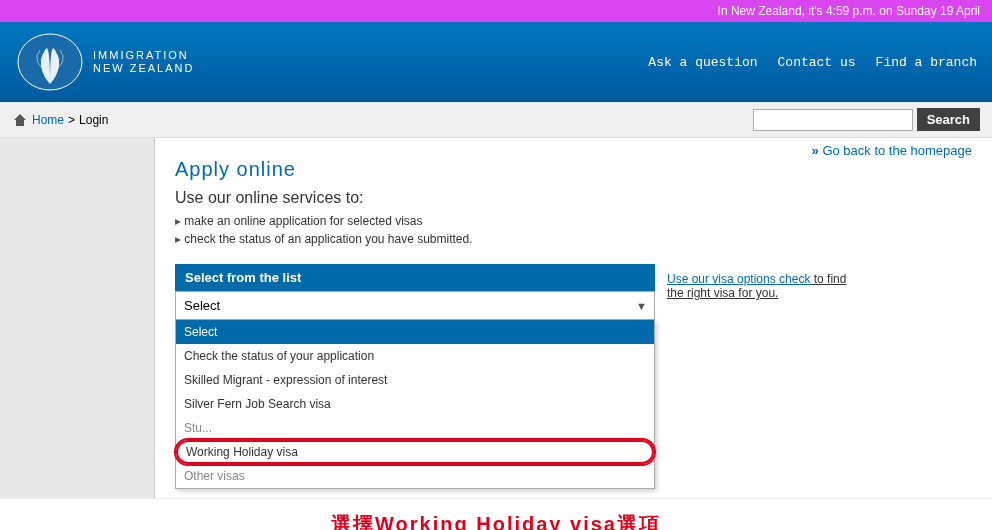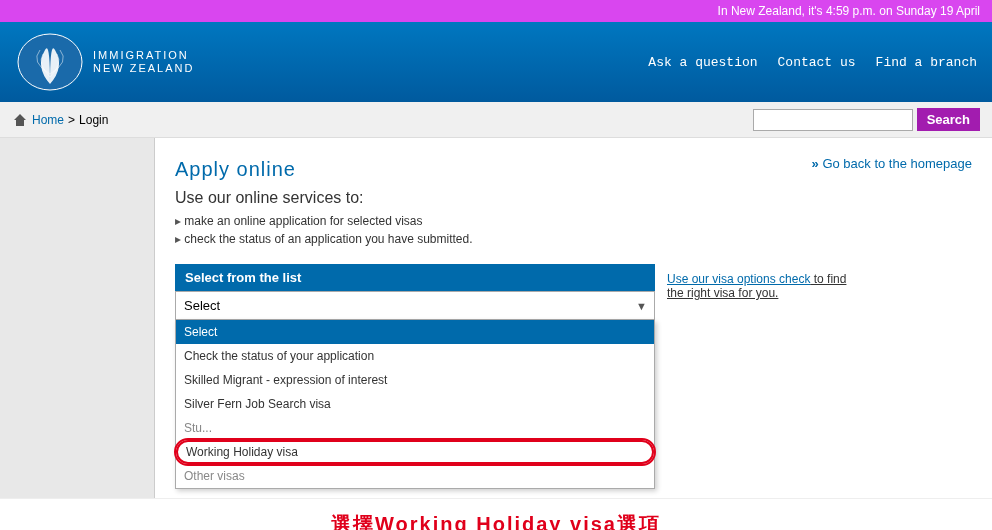--- a/index.html
+++ b/index.html
@@ -83,21 +83,21 @@
       align-items: center;
       gap: 4px;
     }
     .search-input {
       border: 1px solid #aaa;
       padding: 3px 6px;
       font-size: 12px;
       width: 160px;
     }
     .search-btn {
-      background: #a21caf;
+      background: #404040;
       color: #fff;
       border: none;
       padding: 4px 10px;
       font-size: 13px;
       font-weight: bold;
       cursor: pointer;
     }
 
     
     .main-container {
@@ -112,21 +112,21 @@
     }
 
     
     .content {
       flex: 1;
       padding: 20px 20px 20px 20px;
       position: relative;
     }
     .back-link {
       position: absolute;
-      top: 18px;
+      top: 5px;
       right: 20px;
       color: #006aab;
       font-size: 13px;
       text-decoration: none;
     }
     .back-link::before {
       content: '» ';
       font-weight: bold;
     }
 

